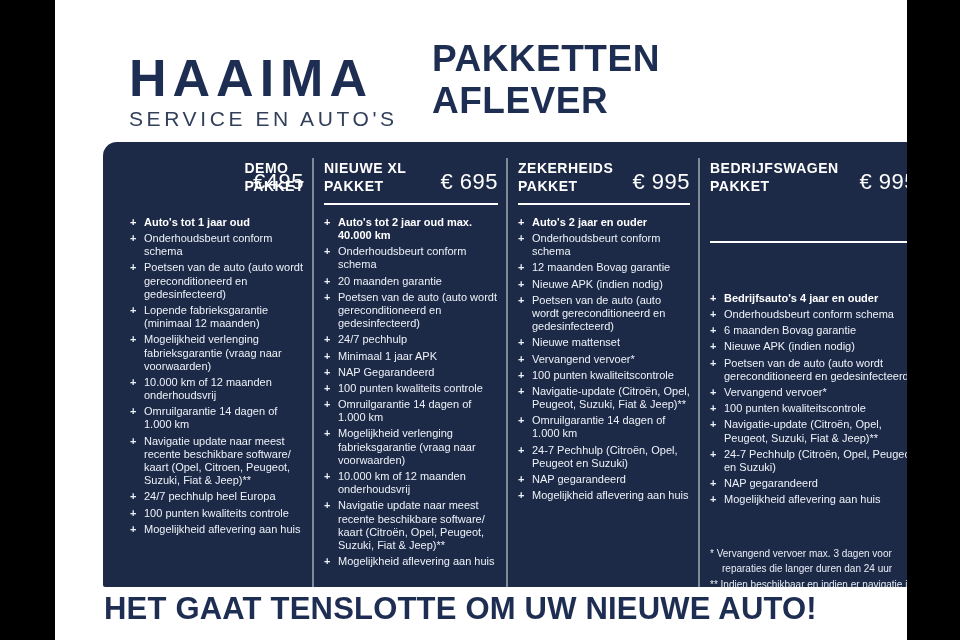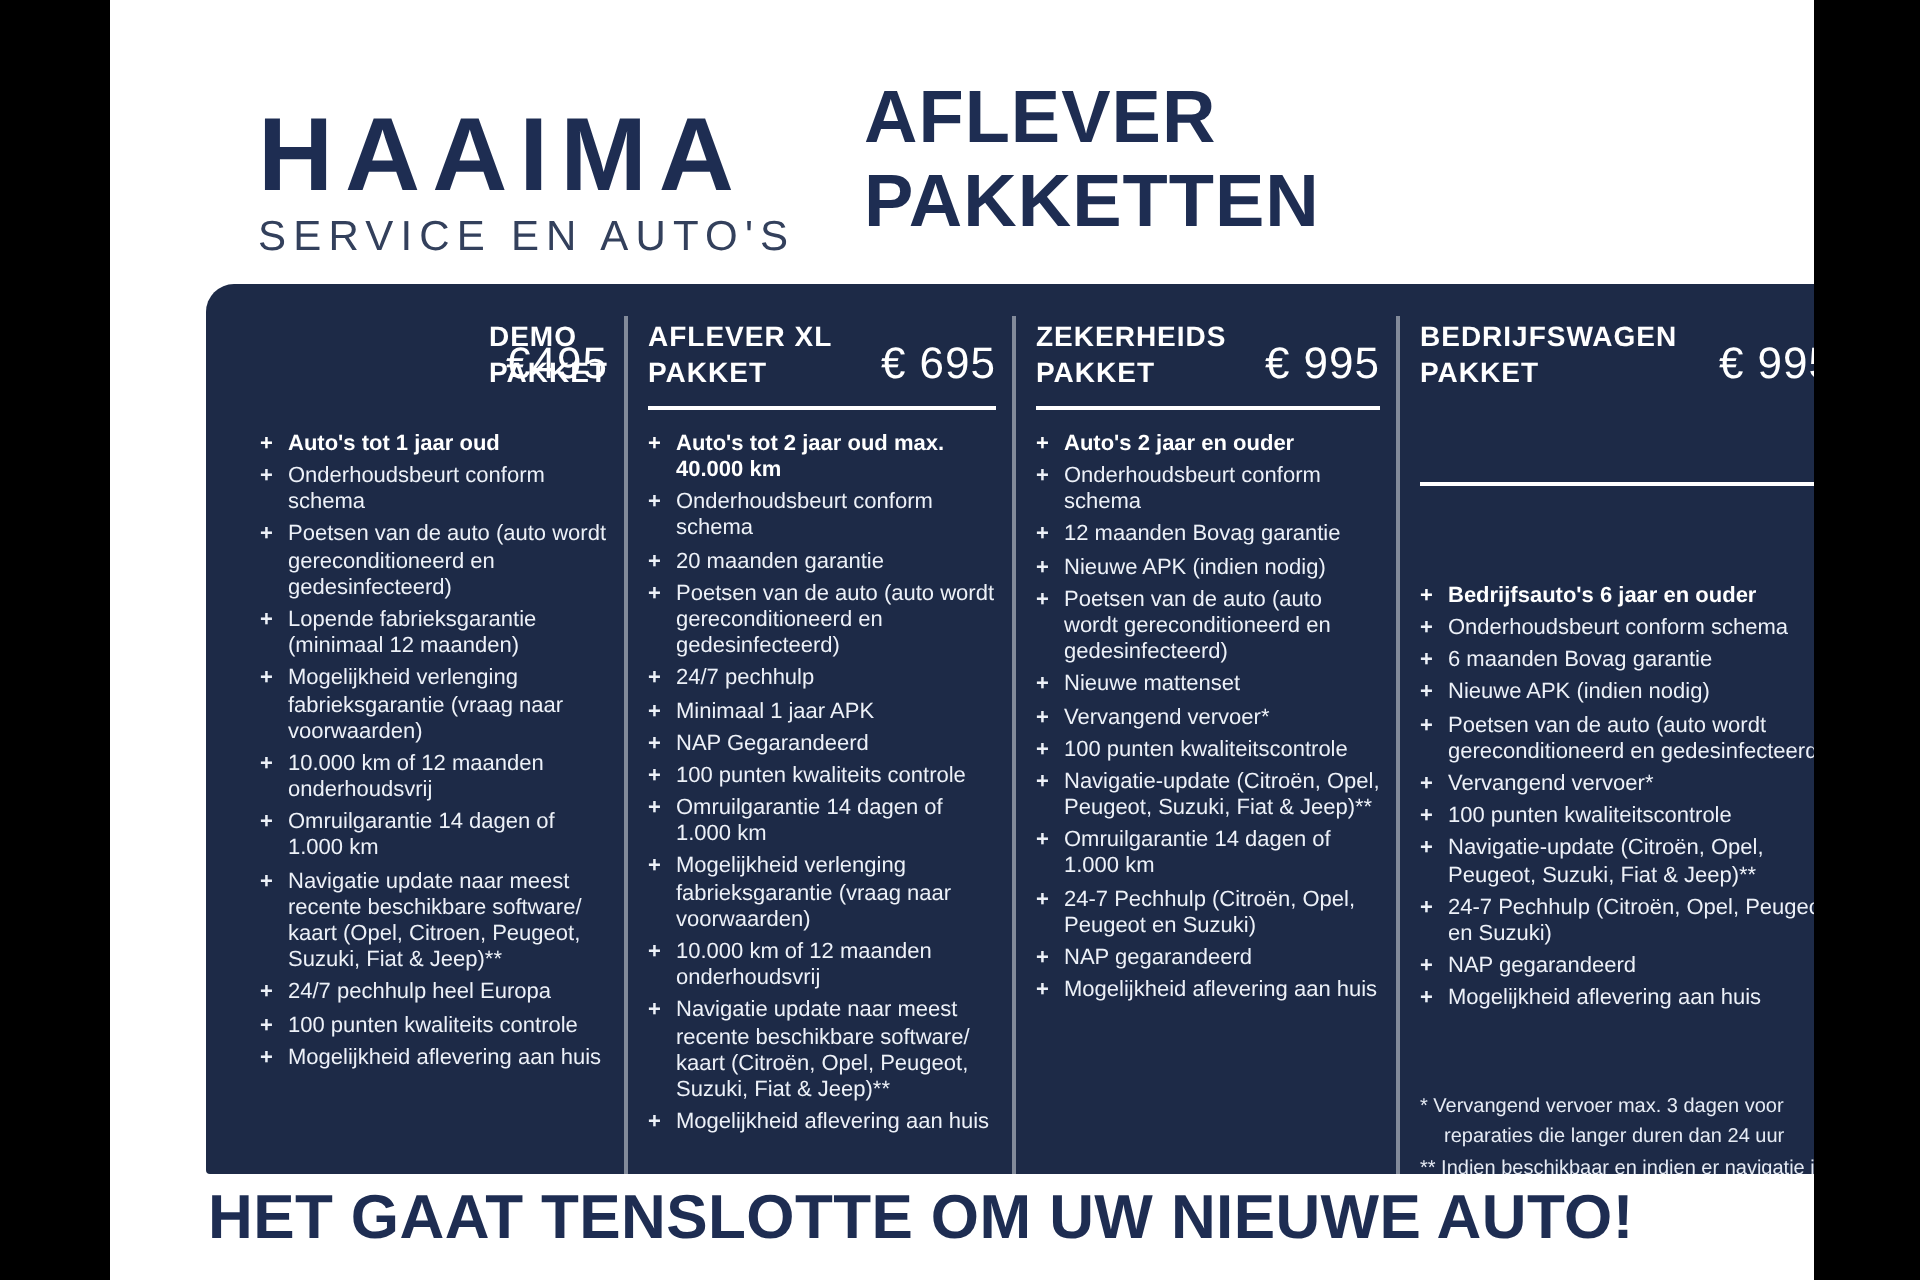--- a/index.html
+++ b/index.html
@@ -65,22 +65,22 @@
 <div class="stage">
   <div class="bar bar-left"></div>
   <div class="bar bar-right"></div>
 
   <div class="logo">
     <div class="logo-name">HAAIMA</div>
     <div class="logo-tagline">SERVICE EN AUTO'S</div>
   </div>
 
   <div class="doc-title">
+    <div>PAKKETTEN</div>
     <div>AFLEVER</div>
-    <div>PAKKETTEN</div>
   </div>
 
   <section class="panel" id="panel">
       <div class="pkg">
         <div class="pkg-head">
           <div class="pkg-title">
             <div>DEMO</div>
             <div>PAKKET</div>
           </div>
           <div class="pkg-price">€495</div>
@@ -96,21 +96,21 @@
           <li><span class="plus">+</span><span class="item-text">Omruilgarantie 14 dagen of 1.000 km</span></li>
           <li><span class="plus">+</span><span class="item-text">Navigatie update naar meest recente beschikbare software/ kaart (Opel, Citroen, Peugeot, Suzuki, Fiat &amp; Jeep)**</span></li>
           <li><span class="plus">+</span><span class="item-text">24/7 pechhulp heel Europa</span></li>
           <li><span class="plus">+</span><span class="item-text">100 punten kwaliteits controle</span></li>
           <li><span class="plus">+</span><span class="item-text">Mogelijkheid aflevering aan huis</span></li>
         </ul>
       </div>
       <div class="pkg pkg-sep">
         <div class="pkg-head">
           <div class="pkg-title">
-            <div>AFLEVER XL</div>
+            <div>NIEUWE XL</div>
             <div>PAKKET</div>
           </div>
           <div class="pkg-price">€ 695</div>
         </div>
         <div class="pkg-rule"></div>
         <ul class="pkg-items">
           <li class="lead"><span class="plus">+</span><span class="item-text">Auto's tot 2 jaar oud max. 40.000 km</span></li>
           <li><span class="plus">+</span><span class="item-text">Onderhoudsbeurt conform schema</span></li>
           <li><span class="plus">+</span><span class="item-text">20 maanden garantie</span></li>
           <li><span class="plus">+</span><span class="item-text">Poetsen van de auto (auto wordt gereconditioneerd en gedesinfecteerd)</span></li>
@@ -153,21 +153,21 @@
       <div class="pkg pkg-sep">
         <div class="pkg-head">
           <div class="pkg-title">
             <div>BEDRIJFSWAGEN</div>
             <div>PAKKET</div>
           </div>
           <div class="pkg-price">€ 995</div>
         </div>
         <div class="pkg-rule"></div>
         <ul class="pkg-items">
-          <li class="lead"><span class="plus">+</span><span class="item-text">Bedrijfsauto's 6 jaar en ouder</span></li>
+          <li class="lead"><span class="plus">+</span><span class="item-text">Bedrijfsauto's 4 jaar en ouder</span></li>
           <li><span class="plus">+</span><span class="item-text">Onderhoudsbeurt conform schema</span></li>
           <li><span class="plus">+</span><span class="item-text">6 maanden Bovag garantie</span></li>
           <li><span class="plus">+</span><span class="item-text">Nieuwe APK (indien nodig)</span></li>
           <li><span class="plus">+</span><span class="item-text">Poetsen van de auto (auto wordt gereconditioneerd en gedesinfecteerd)</span></li>
           <li><span class="plus">+</span><span class="item-text">Vervangend vervoer*</span></li>
           <li><span class="plus">+</span><span class="item-text">100 punten kwaliteitscontrole</span></li>
           <li><span class="plus">+</span><span class="item-text">Navigatie-update (Citroën, Opel, Peugeot, Suzuki, Fiat &amp; Jeep)**</span></li>
           <li><span class="plus">+</span><span class="item-text">24-7 Pechhulp (Citroën, Opel, Peugeot en Suzuki)</span></li>
           <li><span class="plus">+</span><span class="item-text">NAP gegarandeerd</span></li>
           <li><span class="plus">+</span><span class="item-text">Mogelijkheid aflevering aan huis</span></li>

